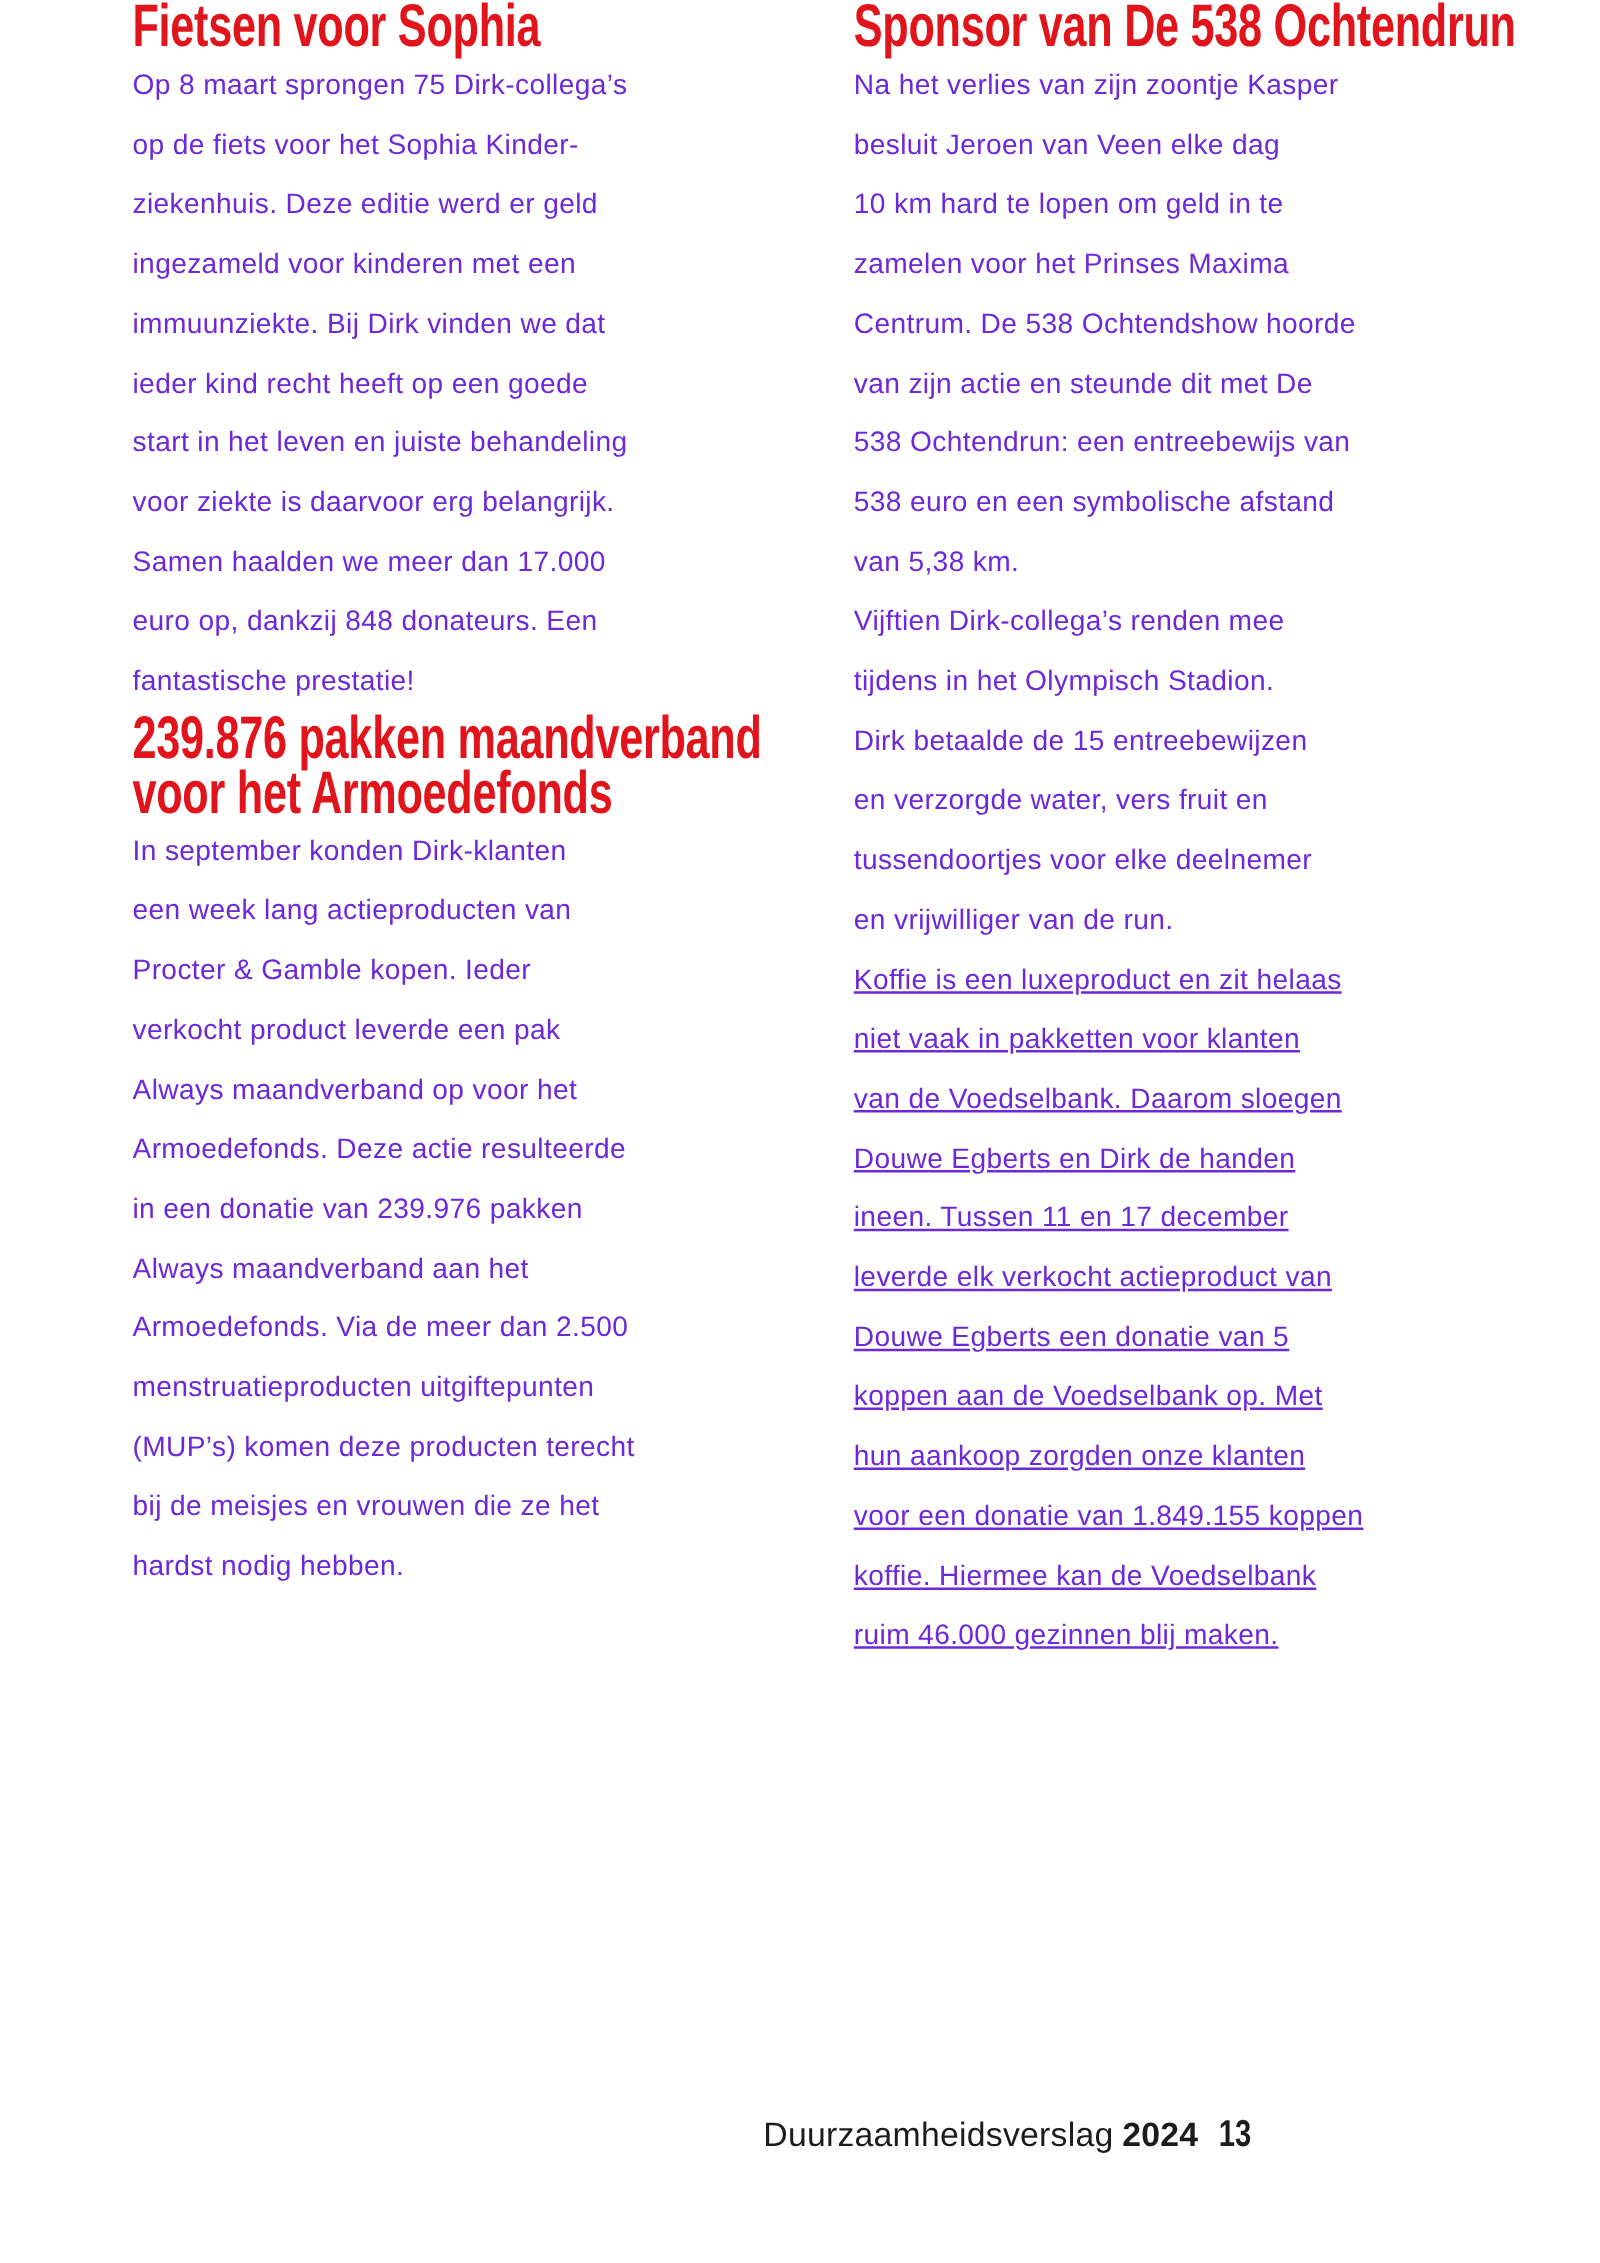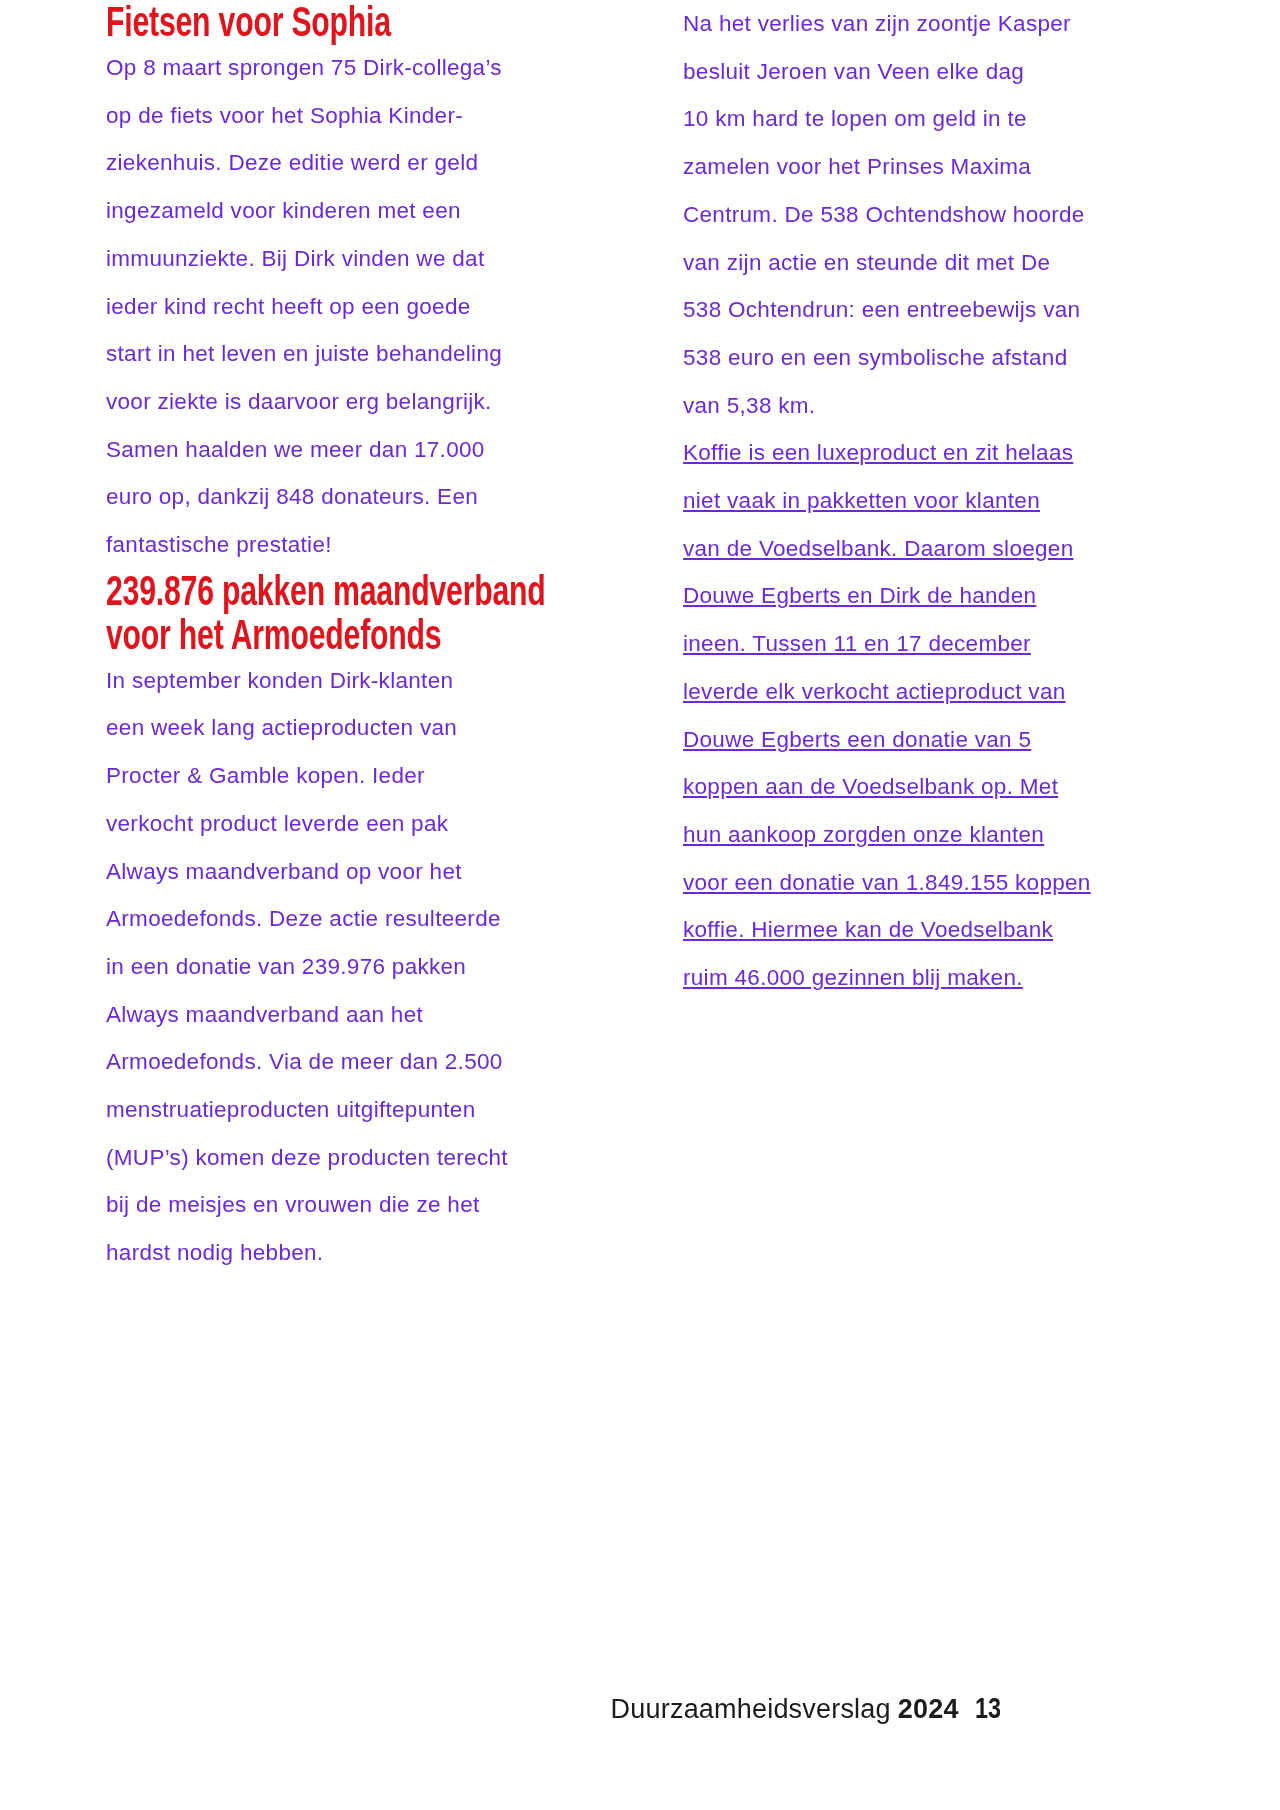--- a/index.html
+++ b/index.html
@@ -21,21 +21,21 @@
     width: 560px;
   }
   .col-left  { left: 106px; }
   .col-right { left: 683px; }
 
   h2.article-title {
     margin: 0;
     padding: 0;
     color: #e1141c;
     font-family: "Liberation Sans", sans-serif;
-    font-size: 42px;
+    font-size: 48px;
     line-height: 44px;
     font-weight: 700;
   }
   h2.article-title .cond {
     display: inline-block;
     transform: scaleX(0.72);
     transform-origin: left top;
     white-space: pre;
     letter-spacing: -0.3px;
   }
@@ -114,29 +114,36 @@
 Armoedefonds. Via de meer dan 2.500
 menstruatieproducten uitgiftepunten
 (MUP’s) komen deze producten terecht
 bij de meisjes en vrouwen die ze het
 hardst nodig hebben.</p>
 
   </div>
 
   <div class="col col-right">
 
+    <h2 class="article-title mt-head-top"><span class="cond">Sponsor van De 538 Ochtendrun</span></h2>
     <p class="article-body mt-para-after-head">Na het verlies van zijn zoontje Kasper
 besluit Jeroen van Veen elke dag
 10 km hard te lopen om geld in te
 zamelen voor het Prinses Maxima
 Centrum. De 538 Ochtendshow hoorde
 van zijn actie en steunde dit met De
 538 Ochtendrun: een entreebewijs van
 538 euro en een symbolische afstand
 van 5,38 km.</p>
+    <p class="article-body mt-para-gap">Vijftien Dirk-collega’s renden mee
+tijdens in het Olympisch Stadion.
+Dirk betaalde de 15 entreebewijzen
+en verzorgde water, vers fruit en
+tussendoortjes voor elke deelnemer
+en vrijwilliger van de run.</p>
 
     <p class="article-body mt-para-after-head2">Koffie is een luxeproduct en zit helaas
 niet vaak in pakketten voor klanten
 van de Voedselbank. Daarom sloegen
 Douwe Egberts en Dirk de handen
 ineen. Tussen 11 en 17 december
 leverde elk verkocht actieproduct van
 Douwe Egberts een donatie van 5
 koppen aan de Voedselbank op. Met
 hun aankoop zorgden onze klanten

